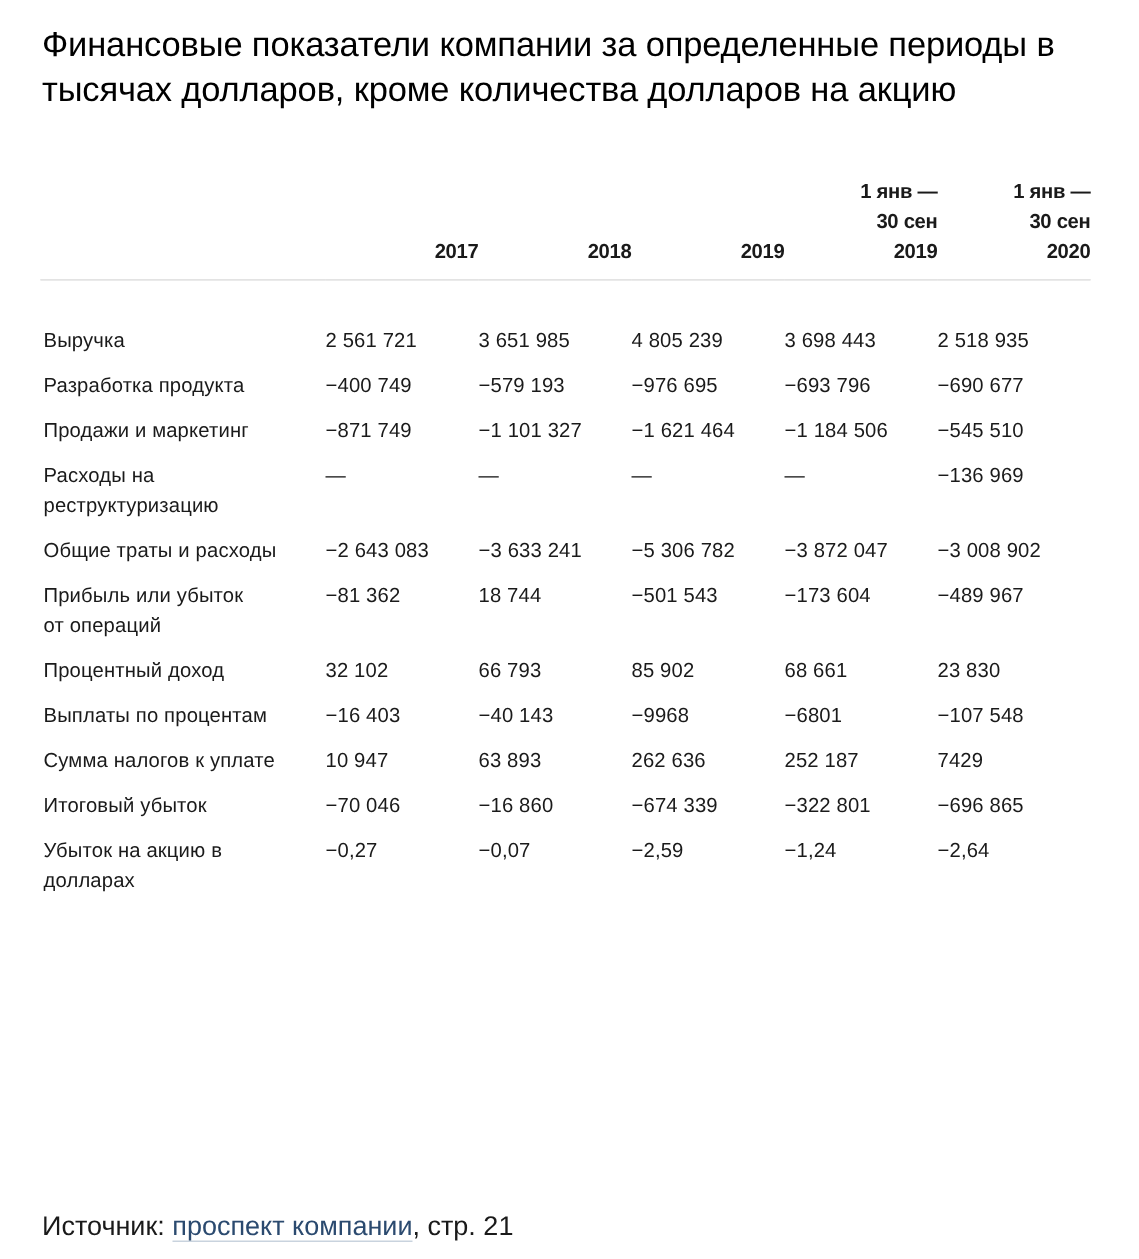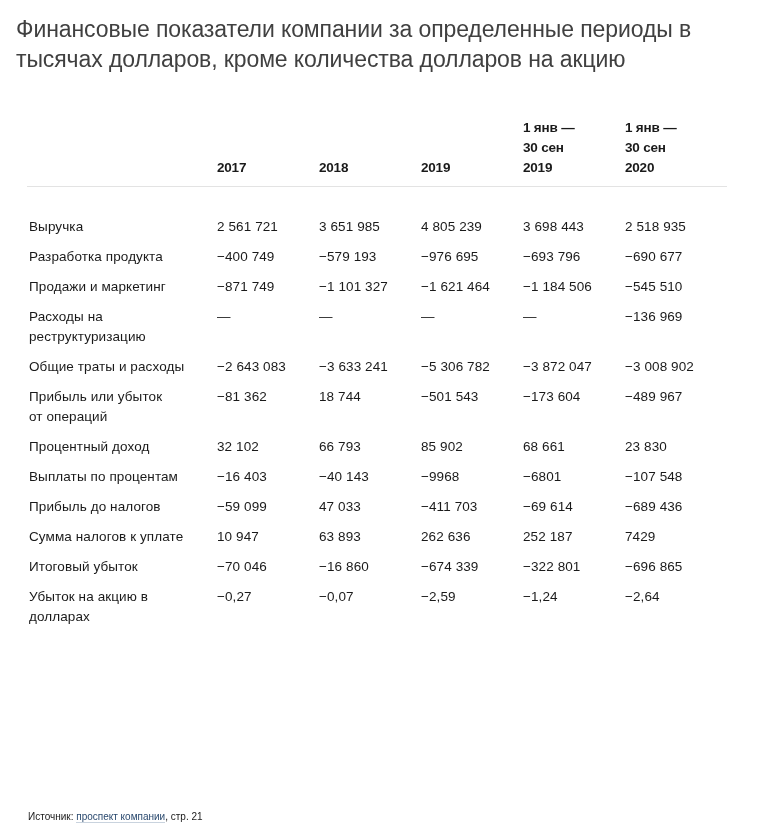--- a/index.html
+++ b/index.html
@@ -3,49 +3,49 @@
   <meta charset="utf-8">
   <style>
     html, body { margin: 0; padding: 0; background: #ffffff; }
     body {
       width: 759px; height: 839px; overflow: hidden;
       font-family: "Liberation Sans", "DejaVu Sans", sans-serif;
       color: #1a1a1a;
       position: relative;
     }
     .title {
-      position: absolute; left: 16px; top: 14px; width: 700px;
+      position: absolute; left: 28px; top: 14px; width: 700px;
       font-size: 23px; line-height: 30px; font-weight: 400;
-      color: #404040; margin: 0;
+      color: #000000; margin: 0;
       letter-spacing: -0.1px;
     }
     .table-wrap { position: absolute; left: 27px; top: 118px; width: 700px; }
     table { border-collapse: collapse; width: 700px; table-layout: fixed; }
     col.c-label { width: 190px; }
     col.c-num { width: 102px; }
     col.c-num-last { width: 102px; }
     thead th {
-      text-align: left; vertical-align: bottom;
+      text-align: right; vertical-align: bottom;
       font-family: "Liberation Sans Narrow", "Liberation Sans", sans-serif;
       font-weight: 700; font-size: 13.5px; line-height: 20px;
       padding: 0 0 8px 0; color: #1a1a1a;
       border-bottom: 1px solid #e3e3e3;
       letter-spacing: -0.2px;
     }
     thead th.col-first { padding-left: 0; }
     tbody td {
       vertical-align: top; font-size: 13.5px; line-height: 20px;
       padding: 5px 0 5px 0; color: #1a1a1a;
       letter-spacing: 0.1px;
     }
     tbody tr:first-child td { padding-top: 30px; }
     tbody td.label { padding-left: 2px; padding-right: 6px; }
     .source {
       position: absolute; left: 28px; top: 807px;
-      font-size: 10px; line-height: 20px; color: #1a1a1a; text-align: center;
+      font-size: 18px; line-height: 20px; color: #1a1a1a; text-align: center;
     }
     .source a {
       color: #2b4a6f; text-decoration: none;
       border-bottom: 1px solid #c9d3de;
     }
   </style>
 </head>
 <body>
 
 <h1 class="title">Финансовые показатели компании за определенные периоды в тысячах долларов, кроме количества долларов на акцию</h1>
@@ -137,28 +137,20 @@
       </tr>
       <tr>
         <td class="label">Выплаты по процентам</td>
         <td>−16 403</td>
         <td>−40 143</td>
         <td>−9968</td>
         <td>−6801</td>
         <td>−107 548</td>
       </tr>
       <tr>
-        <td class="label">Прибыль до налогов</td>
-        <td>−59 099</td>
-        <td>47 033</td>
-        <td>−411 703</td>
-        <td>−69 614</td>
-        <td>−689 436</td>
-      </tr>
-      <tr>
         <td class="label">Сумма налогов к уплате</td>
         <td>10 947</td>
         <td>63 893</td>
         <td>262 636</td>
         <td>252 187</td>
         <td>7429</td>
       </tr>
       <tr>
         <td class="label">Итоговый убыток</td>
         <td>−70 046</td>

